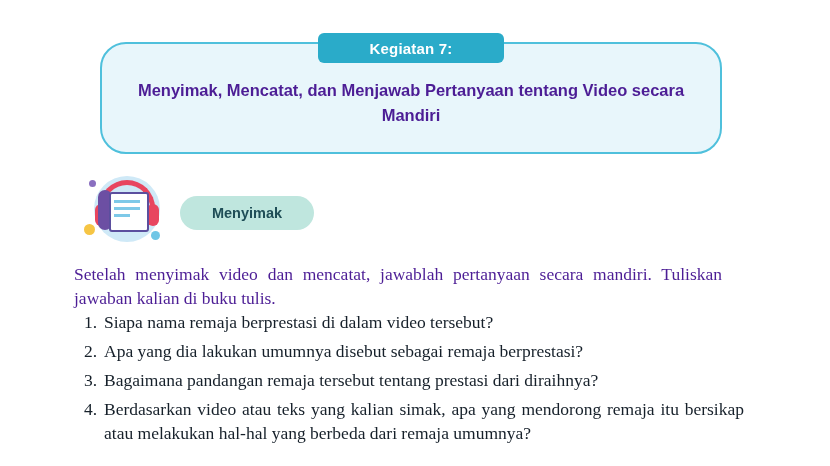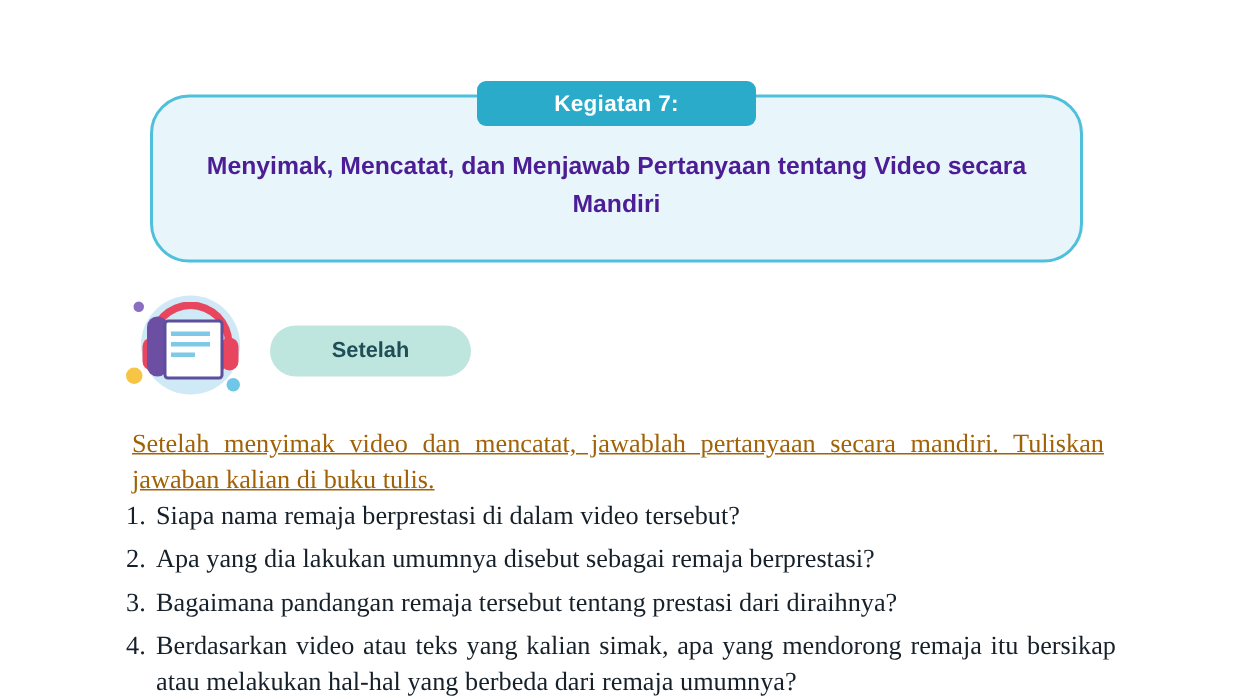--- a/index.html
+++ b/index.html
@@ -10,21 +10,20 @@
     width: 830px;
     height: 466px;
     background: #ffffff;
     font-family: "Liberation Serif", serif;
     overflow: hidden;
   }
   .page {
     position: relative;
     width: 830px;
     height: 326px;
-    margin-top: 21px;
   }
 
   
   .activity-box {
     position: absolute;
     left: 100px;
     top: 42px;
     width: 622px;
     height: 112px;
     background: #e8f6fb;
@@ -182,28 +181,27 @@
   .section-pill-label {
     color: #1f4e57;
     font-family: "Liberation Sans", sans-serif;
     font-weight: bold;
     font-size: 14.5px;
   }
 
   
   .intro {
     position: absolute;
-    left: 88px;
+    left: 74px;
     top: 262px;
     width: 648px;
     font-size: 17.5px;
     line-height: 24px;
-    color: #a16207;
+    color: #4c1d95;
     text-align: justify;
-    text-decoration: underline;
   }
   .question-list {
     position: absolute;
     left: 84px;
     top: 310px;
     width: 660px;
   }
   .q-item {
     display: flex;
     align-items: flex-start;
@@ -246,21 +244,21 @@
     <div class="book"></div>
     <div class="book-line bl1"></div>
     <div class="book-line bl2"></div>
     <div class="book-line bl3"></div>
     <div class="dot-yellow"></div>
     <div class="dot-blue"></div>
     <div class="dot-purple"></div>
   </div>
 
   <div class="section-pill">
-    <span class="section-pill-label">Setelah</span>
+    <span class="section-pill-label">Menyimak</span>
   </div>
 
   <div class="intro">Setelah menyimak video dan mencatat, jawablah pertanyaan secara mandiri. Tuliskan jawaban kalian di buku tulis.</div>
 
   <div class="question-list">
     <div class="q-item">
       <span class="q-num">1.</span>
       <span class="q-text">Siapa nama remaja berprestasi di dalam video tersebut?</span>
     </div>
     <div class="q-item">

